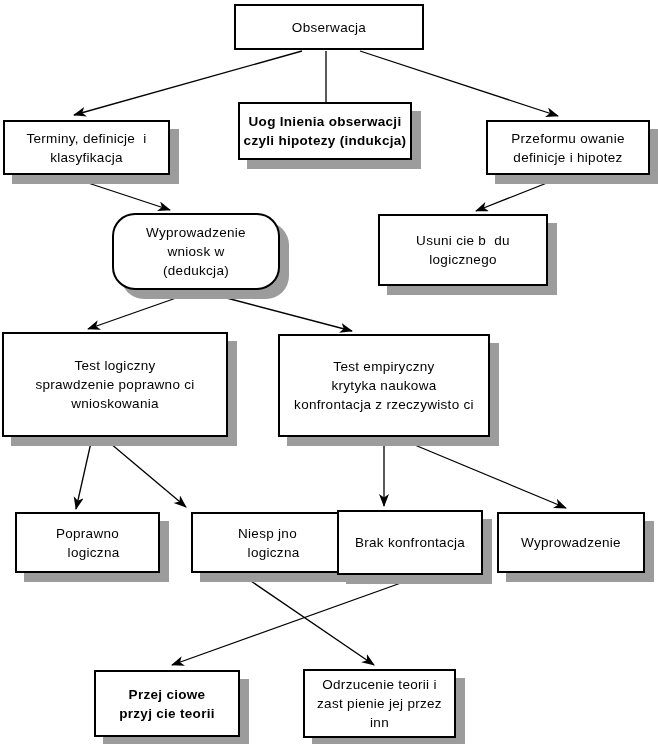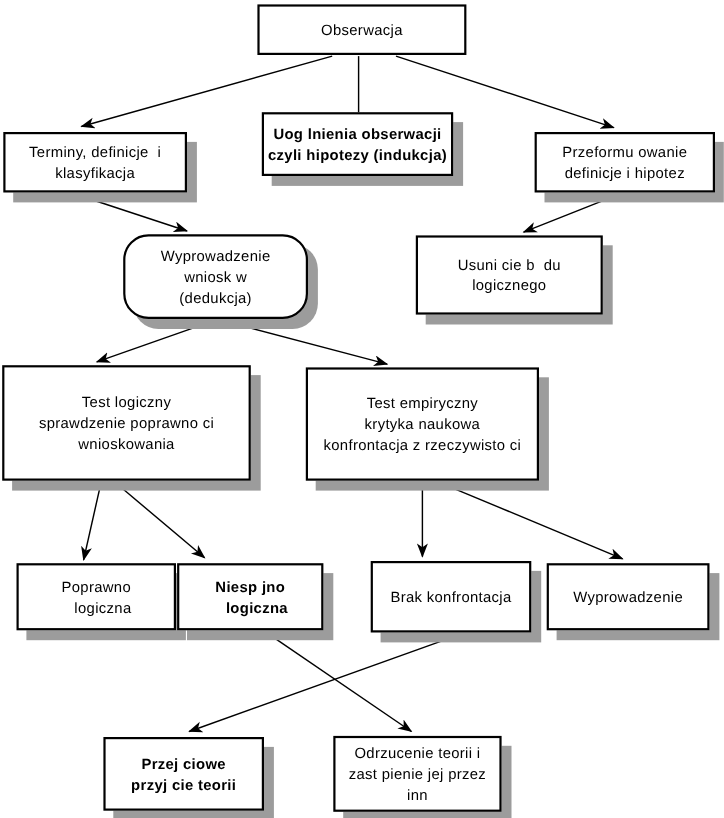--- a/index.html
+++ b/index.html
@@ -79,21 +79,21 @@
     <span>Test empiryczny
 krytyka naukowa
 konfrontacja z rzeczywisto ci</span>
   </div>
 
   <div class="node" style="left:15px;top:512px;width:145px;height:61px;">
     <span>Poprawno
    logiczna</span>
   </div>
 
-  <div class="node" style="left:161px;top:512px;width:133px;height:61px;font-weight:bold;">
+  <div class="node" style="left:191px;top:512px;width:153px;height:61px;">
     <span>Niesp jno
    logiczna</span>
   </div>
 
   <div class="node" style="left:337px;top:510px;width:146px;height:65px;">
     <span>Brak konfrontacja</span>
   </div>
 
   <div class="node" style="left:497px;top:512px;width:148px;height:61px;">
     <span>Wyprowadzenie</span>

